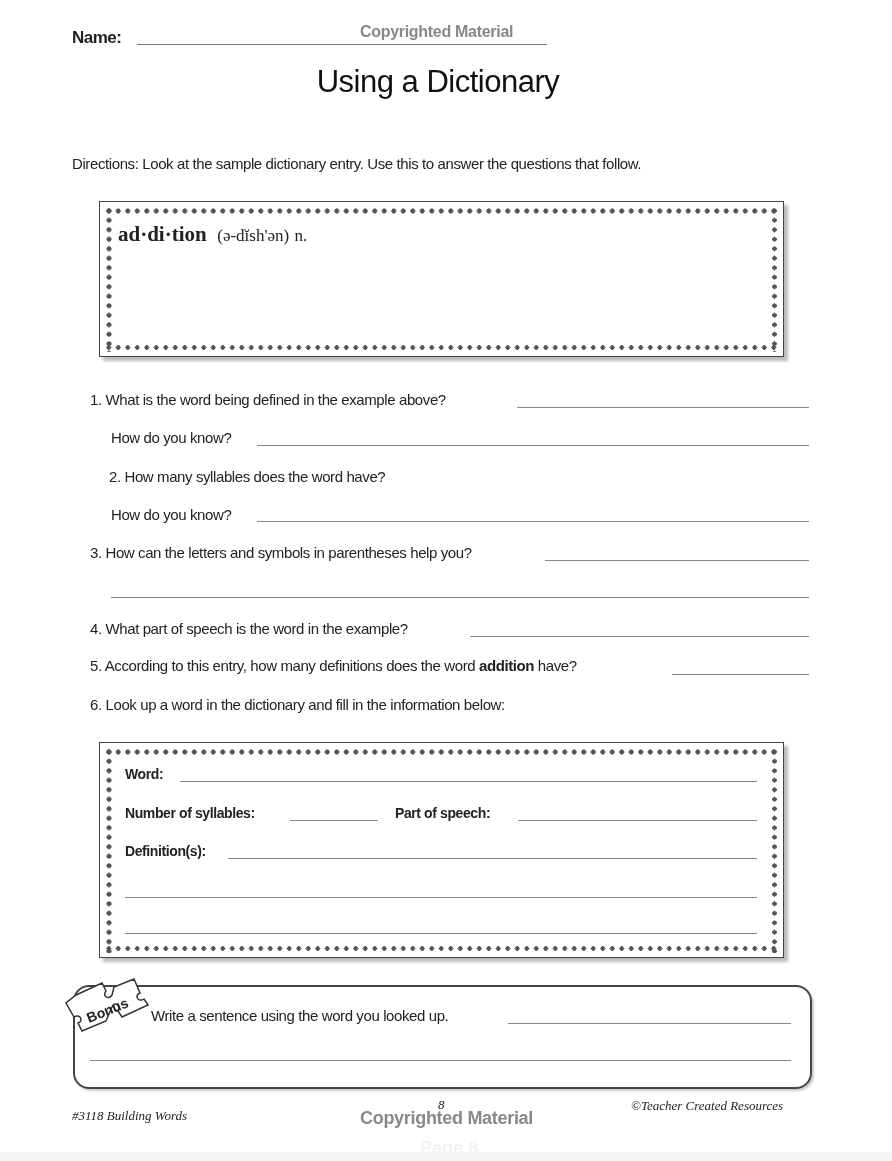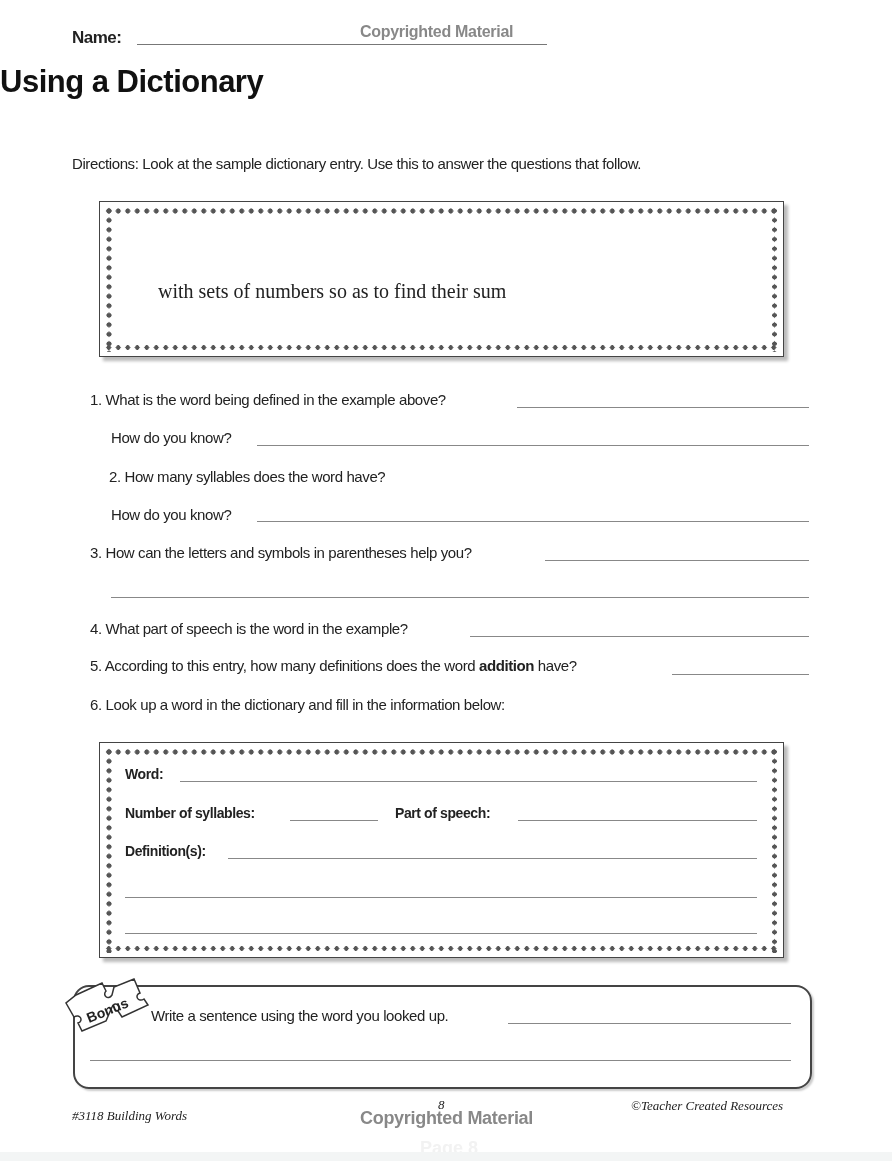--- a/index.html
+++ b/index.html
@@ -2,21 +2,21 @@
 <html><head>
 <meta charset="utf-8">
 <style>
   html, body { margin:0; padding:0; background:#fff; }
   body { width:892px; height:1161px; position:relative; overflow:hidden;
          font-family:"Liberation Sans", sans-serif; color:#222; }
   .abs { position:absolute; }
   .name-label { left:72px; top:28px; font-weight:bold; font-size:17px; letter-spacing:-0.5px; }
   .name-line { left:137px; top:44px; width:410px; border-bottom:1.5px solid #777; }
   .copyright-top { left:360px; top:23px; font-size:16px; color:#888; font-weight:bold; letter-spacing:-0.3px; }
-  .title { left:0; width:876px; top:64px; font-weight:bold; font-size:31px; letter-spacing:-0.5px; color:#111; }
+  .title { left:0; width:876px; top:64px; text-align:center; font-weight:normal; font-size:31px; letter-spacing:-0.5px; color:#111; }
   .directions { left:72px; top:155px; font-size:15px; letter-spacing:-0.4px; }
   .directions b { font-weight:normal; }
 
   .dotbox { border:1.5px solid #444; box-shadow:4px 4px 3px #bbb; background:#fff; }
   .dotbox::before { content:""; position:absolute; inset:4px;
       background:
         radial-gradient(circle, #555 2.3px, transparent 2.6px) 0 0/9.5px 9.5px repeat-x,
         radial-gradient(circle, #555 2.3px, transparent 2.6px) 0 100%/9.5px 9.5px repeat-x,
         radial-gradient(circle, #555 2.3px, transparent 2.6px) 0 0/9.5px 9.5px repeat-y,
         radial-gradient(circle, #555 2.3px, transparent 2.6px) 100% 0/9.5px 9.5px repeat-y;
@@ -49,21 +49,25 @@
 <div class="abs name-line"></div>
 <div class="abs copyright-top">Copyrighted Material</div>
 <div class="abs title">Using a Dictionary</div>
 
 <div class="abs directions">
   <b>Directions:</b>
   <span>Look at the sample dictionary entry.  Use this to answer the questions that follow.</span>
 </div>
 
 <div class="abs dotbox entry-box">
-  <div class="abs def def1b">with sets of numbers so as to find their sum</div>
+  <div class="abs entry-head">
+    <b>ad·di·tion</b>
+    &nbsp;<span class="pron">(ə-dĭsh'ən)</span>
+    <span class="pron">n.</span>
+  </div>
 </div>
 
 <div class="abs q" style="left:90px;top:391px;">
   <span>1.</span>
   <span>What is the word being defined in the example above?</span>
 </div>
 <div class="abs line" style="left:517px;top:407px;width:292px;"></div>
 
 <div class="abs q" style="left:111px;top:429px;">How do you know?</div>
 <div class="abs line" style="left:257px;top:445px;width:552px;"></div>

